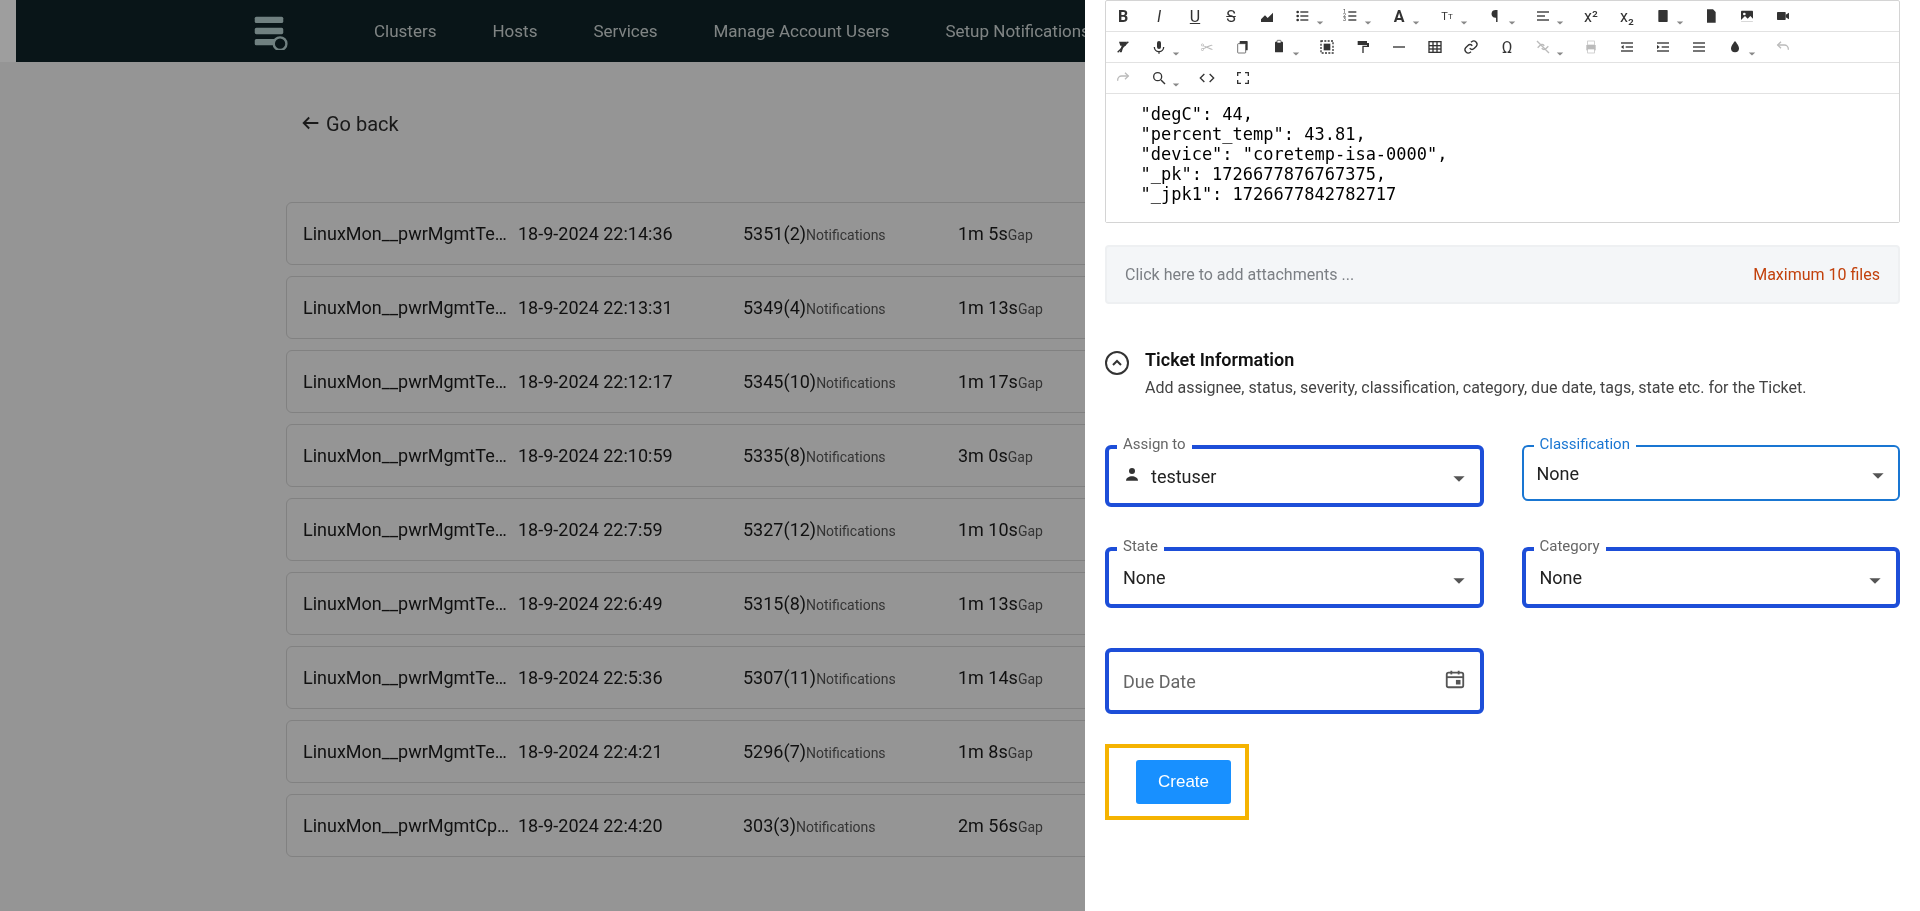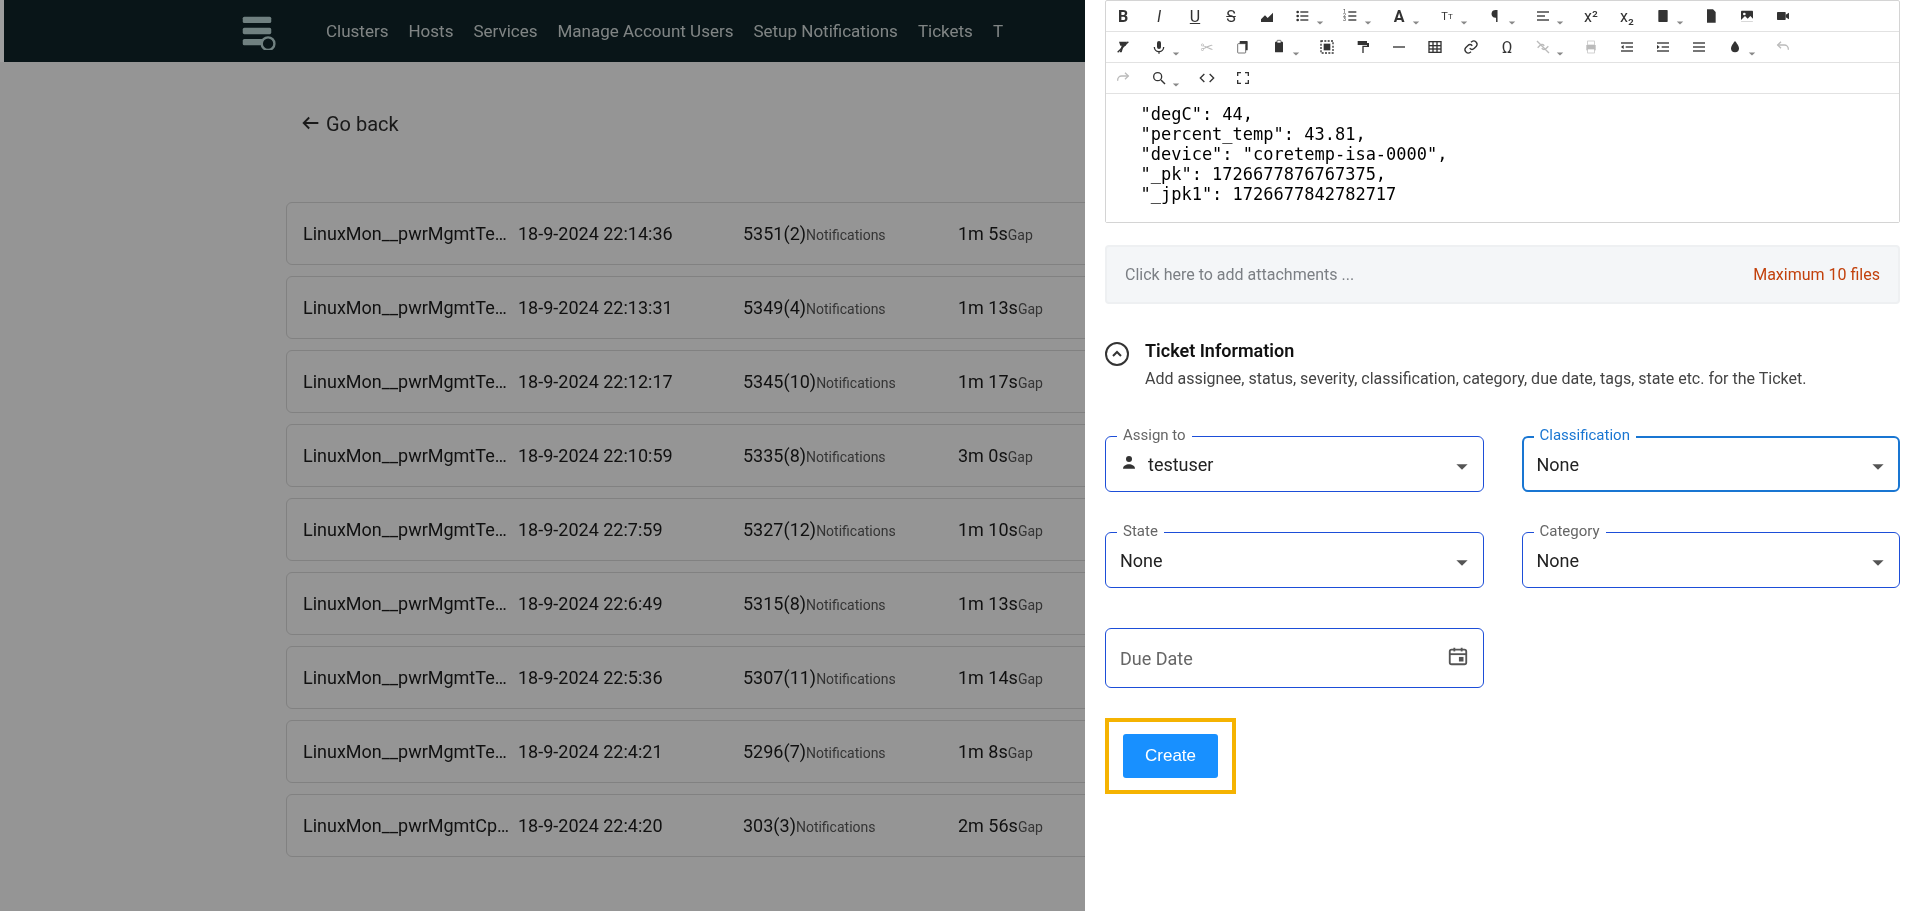--- a/index.html
+++ b/index.html
@@ -1,18 +1,18 @@
 <!DOCTYPE html>
 <html><head>
 <meta charset="utf-8">
 <style>
   * { box-sizing: border-box; margin: 0; padding: 0; }
   body { font-family: -apple-system, BlinkMacSystemFont, "Segoe UI", Roboto, Arial, sans-serif; background: #fff; width: 1920px; height: 911px; overflow: hidden; position: relative; }
   .overlay-dim { position: absolute; top: 0; left: 0; width: 100%; height: 100%; background: rgba(0,0,0,0.38); z-index: 5; }
-  .topnav { position: absolute; top: 0; left: 4px; right: 0; height: 62px; background: #0f2327; display: flex; align-items: center; padding: 0 24px; gap: 20px; }
+  .topnav { position: absolute; top: 0; left: 16px; right: 0; height: 62px; background: #0f2327; display: flex; align-items: center; padding: 0 24px; gap: 56px; }
   .logo { width: 38px; height: 38px; margin-left: 210px; margin-right: 30px; }
   .logo svg { fill: #b5cfcf; }
   .nav-item { color: #cfd6d6; font-size: 17px; cursor: pointer; }
   .main-bg { position: absolute; top: 62px; left: 0; right: 0; bottom: 0; background: #f0f0f0; }
   .goback { position: absolute; top: 112px; left: 300px; display: flex; align-items: flex-start; gap: 4px; font-size: 20px; color: #2b2b2b; cursor: pointer; }
   .goback svg { width: 22px; height: 22px; stroke: #2b2b2b; fill: none; stroke-width: 2; }
   .rows-container { position: absolute; top: 202px; left: 286px; width: 1340px; }
   .row-card { border: 1px solid #d0d0d0; border-radius: 6px; padding: 20px 16px; margin-bottom: 11px; display: flex; align-items: baseline; background: #f1f1f1; }
   .row-name { width: 215px; font-size: 18px; color: #1b1b1b; overflow: hidden; white-space: nowrap; text-overflow: ellipsis; }
   .row-date { width: 225px; font-size: 18px; color: #1b1b1b; }
@@ -30,40 +30,40 @@
   .tbtn.dim { color: #bbb; }
   .tbtn svg { width: 16px; height: 16px; }
   .drop { display: inline-flex; align-items: center; gap: 4px; }
   .caret { width: 8px; height: 8px; }
   .caret svg { width: 8px; height: 8px; fill: #888; }
   .editor-content { padding: 10px 14px; font-family: ui-monospace, Menlo, Consolas, monospace; font-size: 17px; white-space: pre; height: 128px; overflow: hidden; position: relative; background: #fff; color: #000; }
   .attachments-box { margin-top: 22px; border: 2px solid #eef0f2; background: #f4f6f8; border-radius: 4px; padding: 18px 18px; display: flex; justify-content: space-between; align-items: center; }
   .attach-left { color: #7b7f84; font-size: 16px; }
   .attach-right { color: #c2410c; font-size: 16px; }
 
-  .ticket-info-row { display: flex; gap: 16px; align-items: flex-start; margin-top: 36px; }
+  .ticket-info-row { display: flex; gap: 16px; align-items: flex-start; margin-top: 45px; }
   .circ-icon { width: 24px; height: 24px; border: 2px solid #333; border-radius: 50%; display: flex; align-items: center; justify-content: center; margin-top: 2px; flex-shrink: 0; }
   .circ-icon svg { width: 12px; height: 12px; stroke: #333; fill: none; stroke-width: 2; }
   .tinfo-title { font-size: 18px; font-weight: 600; color: #111; }
   .tinfo-sub { font-size: 16px; color: #444; margin-top: 8px; }
 
   .form-grid { display: grid; grid-template-columns: 1fr 1fr; gap: 40px 38px; margin-top: 48px; }
   .field { position: relative; }
   .field-label { position: absolute; top: -10px; left: 12px; background: #fff; padding: 0 6px; font-size: 15px; color: #666; }
-  .field-box { border: 1px solid #1d4ed8; border-radius: 6px; padding: 16px 14px; display: flex; align-items: center; justify-content: space-between; font-size: 18px; color: #222; background: #fff; min-height: 56px; }
+  .field-box { border: 4px solid #1d4ed8; border-radius: 6px; padding: 16px 14px; display: flex; align-items: center; justify-content: space-between; font-size: 18px; color: #222; background: #fff; min-height: 56px; }
   .field.active .field-box { border: 2px solid #1976d2; padding: 15px 13px; }
   .field.active .field-label { color: #1976d2; }
   .field-left { display: flex; align-items: center; gap: 10px; }
   .user-icon svg { width: 18px; height: 18px; fill: #333; }
   .chevdown { width: 14px; height: 14px; }
   .chevdown svg { width: 14px; height: 14px; fill: #555; }
   .cal-icon svg { width: 22px; height: 22px; fill: #555; }
 
   .create-wrap { margin-top: 30px; display: inline-block; border: 4px solid #f5b301; padding: 12px 14px; }
-  .create-btn { background: #1890ff; color: #fff; border: none; padding: 12px 22px; font-size: 17px; border-radius: 3px; cursor: pointer; }
+  .create-btn { background: #1890ff; color: #fff; border: none; padding: 12px 22px; font-size: 17px; border-radius: 3px; cursor: pointer; margin-left: 13px; }
 </style>
 </head>
 <body>
 
 <div class="topnav">
   <div class="logo">
     <svg viewBox="0 0 24 24">
         <rect x="3" y="3" width="18" height="4" rx="1"></rect>
         <rect x="3" y="10" width="18" height="4" rx="1"></rect>
         <rect x="3" y="17" width="18" height="4" rx="1"></rect>

